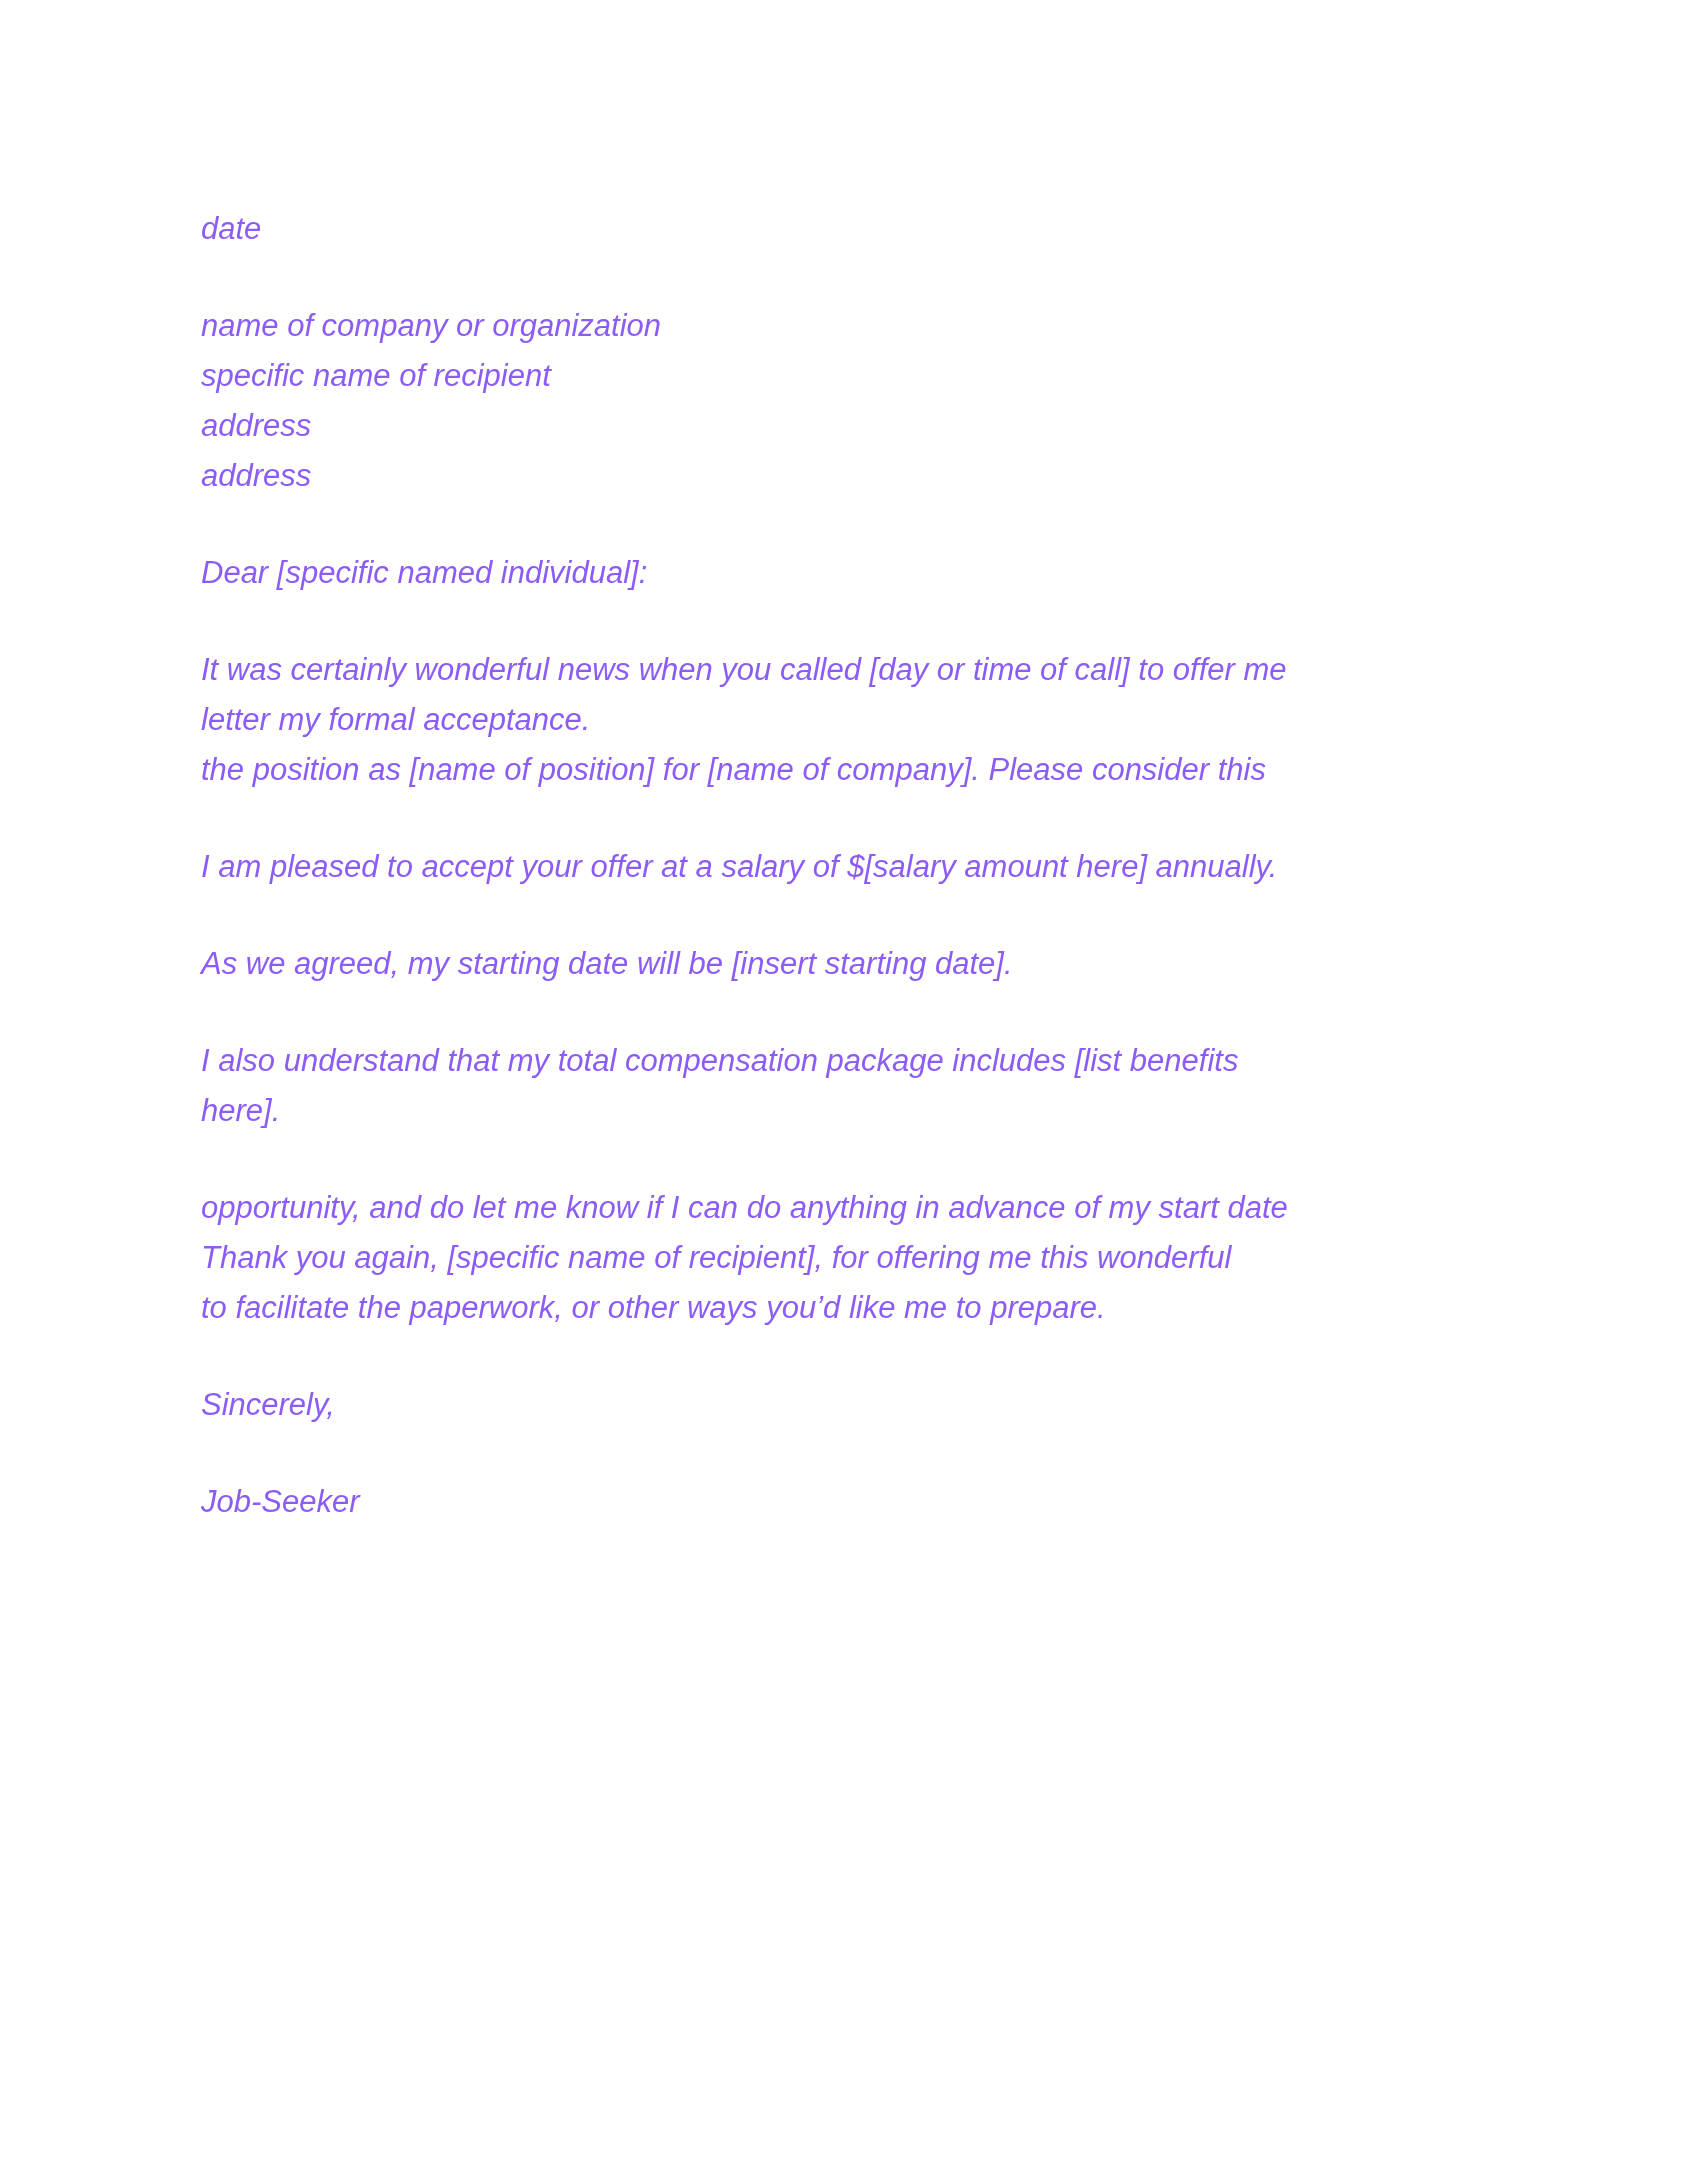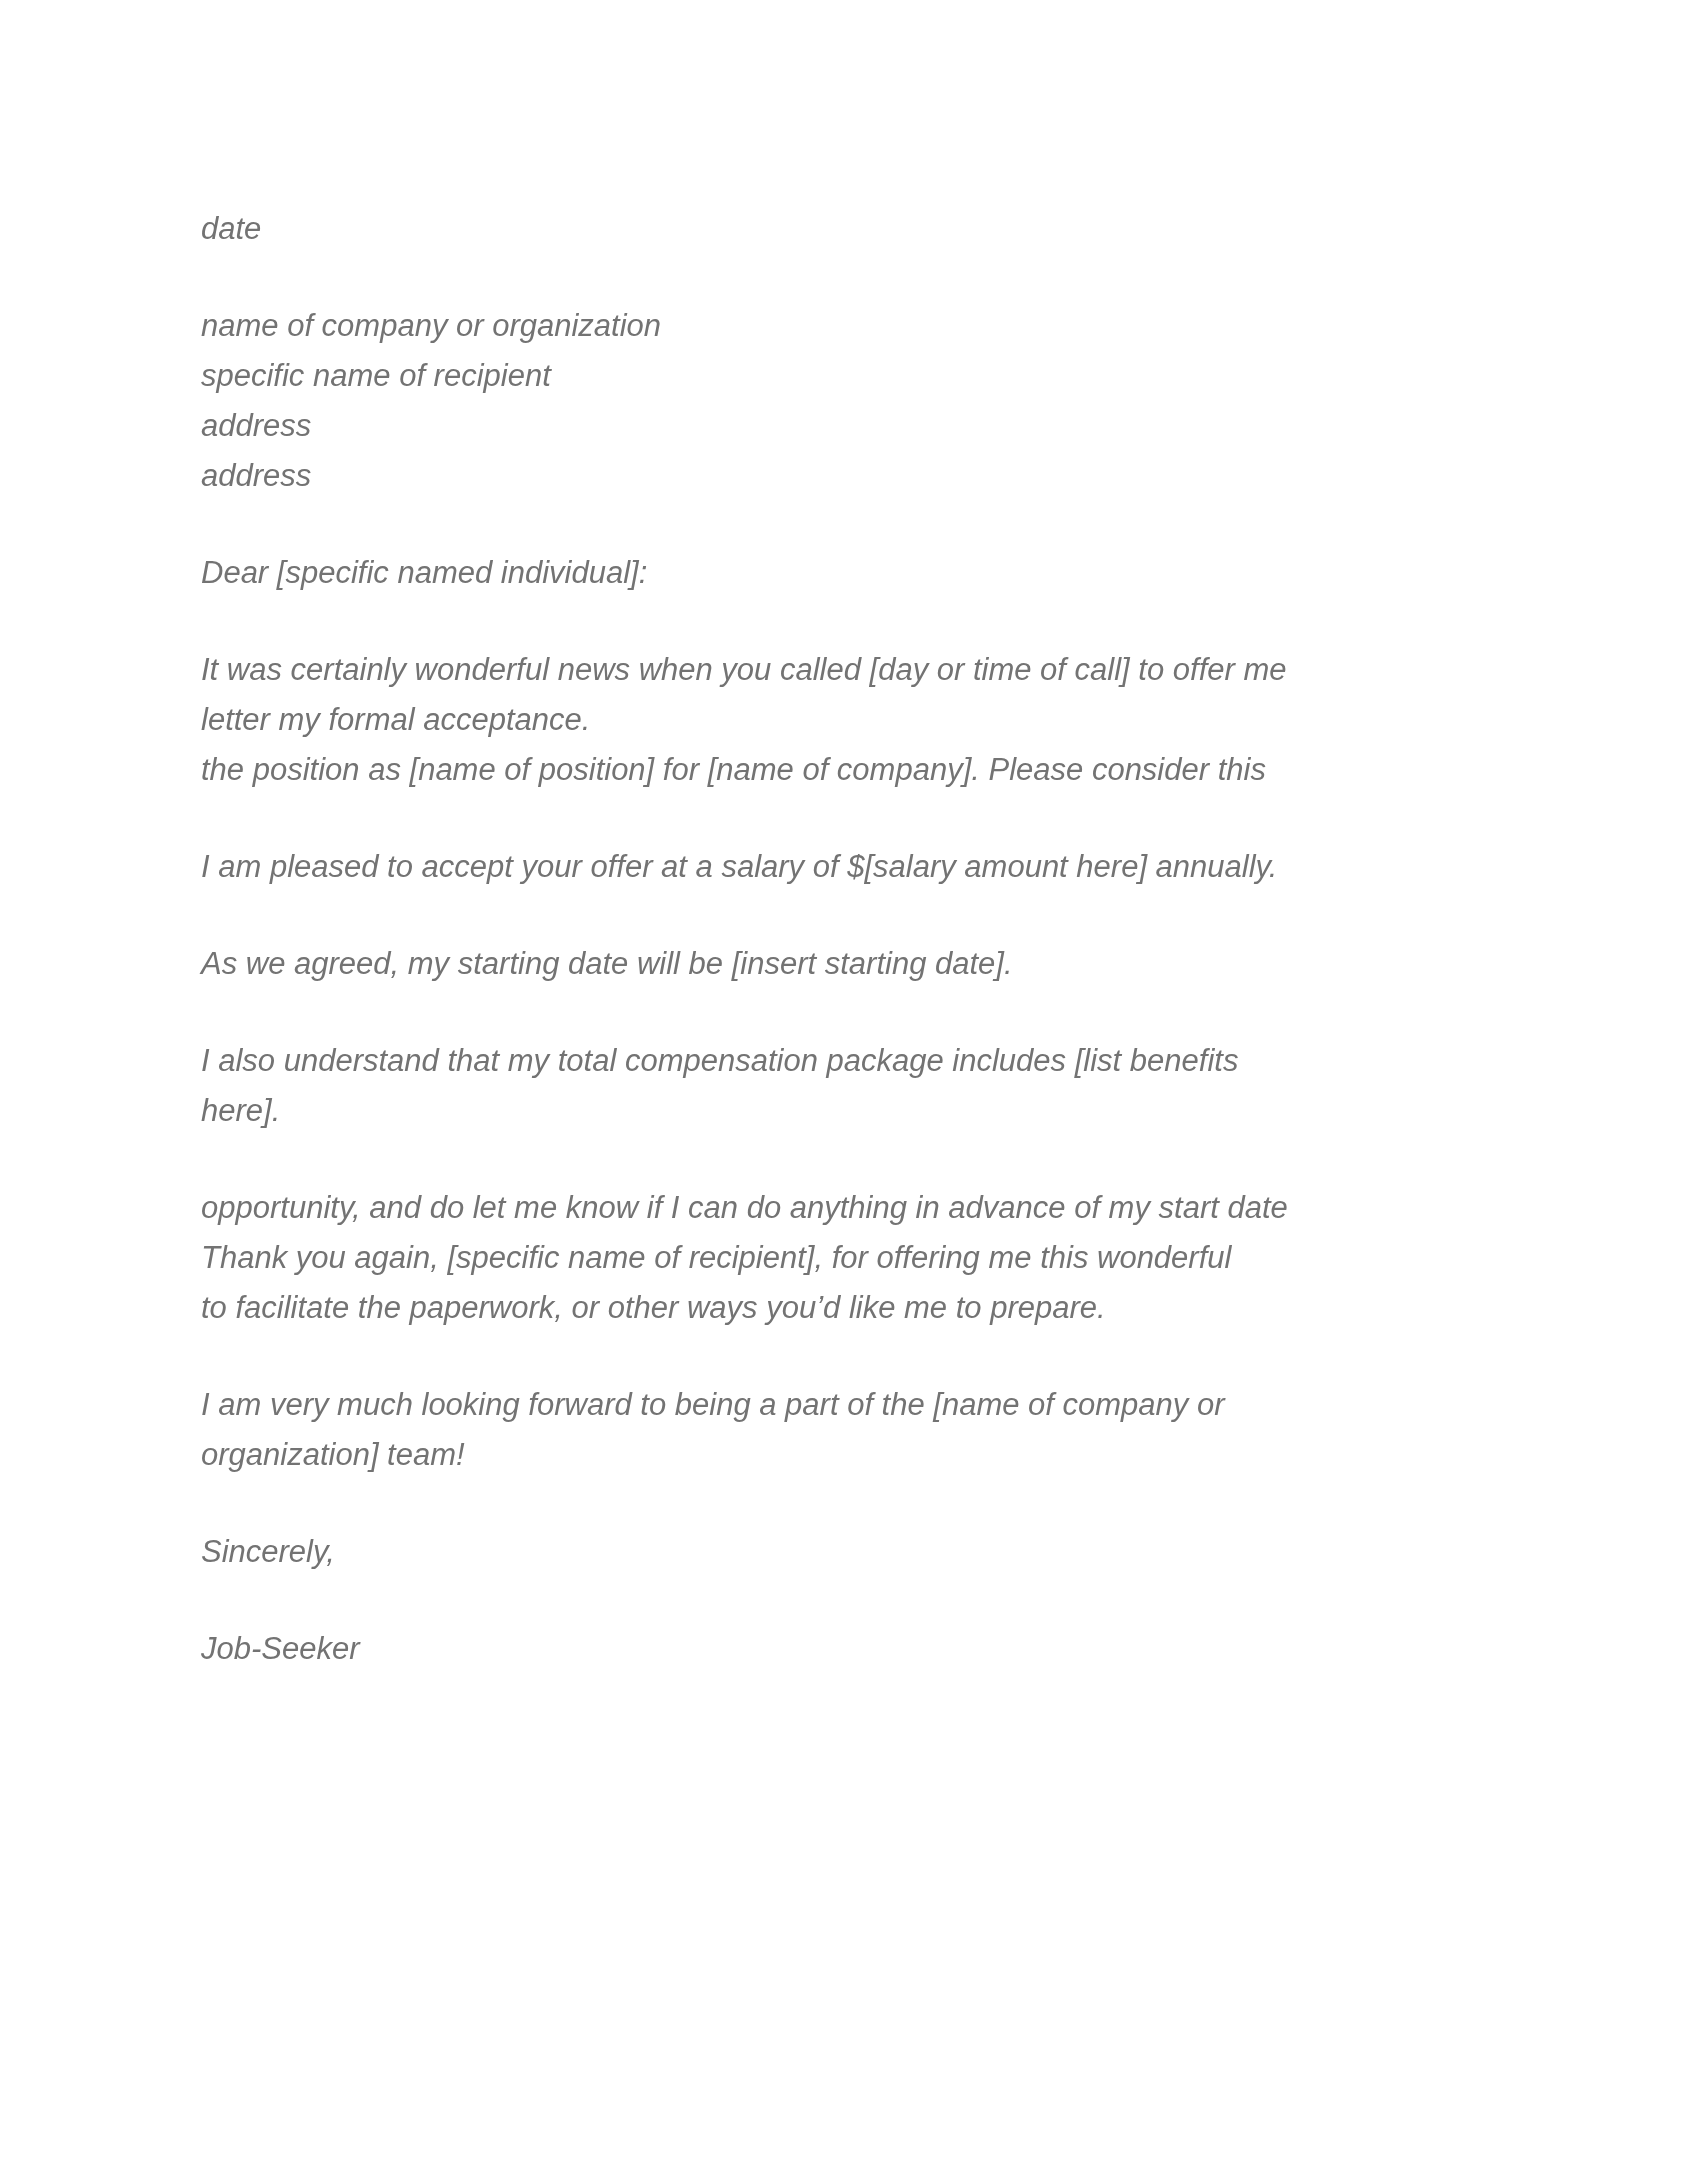--- a/index.html
+++ b/index.html
@@ -12,21 +12,21 @@
     width: 1683px;
     height: 2178px;
     background: #ffffff;
     overflow: hidden;
   }
   .letter-content {
     position: absolute;
     left: 201px;
     top: 204px;
     width: 1317px;
-    color: #737373;
+    color: #8b5cf6;
     font-family: "Liberation Sans", sans-serif;
     font-style: italic;
     font-size: 31px;
     line-height: 50px;
     font-weight: 400;
   }
   .block {
     margin: 0 0 47px 0;
   }
   .block:last-child {
@@ -75,24 +75,20 @@
       <div class="line">I also understand that my total compensation package includes [list benefits</div>
       <div class="line">here].</div>
     </div>
 
     <div class="block">
       <div class="line">opportunity, and do let me know if I can do anything in advance of my start date</div>
       <div class="line">Thank you again, [specific name of recipient], for offering me this wonderful</div>
       <div class="line">to facilitate the paperwork, or other ways you’d like me to prepare.</div>
     </div>
 
-    <div class="block">
-      <div class="line">I am very much looking forward to being a part of the [name of company or</div>
-      <div class="line">organization] team!</div>
-    </div>
 
     <div class="block">
       <div class="line">Sincerely,</div>
     </div>
 
     <div class="block">
       <div class="line">Job-Seeker</div>
     </div>
 
   </main>

